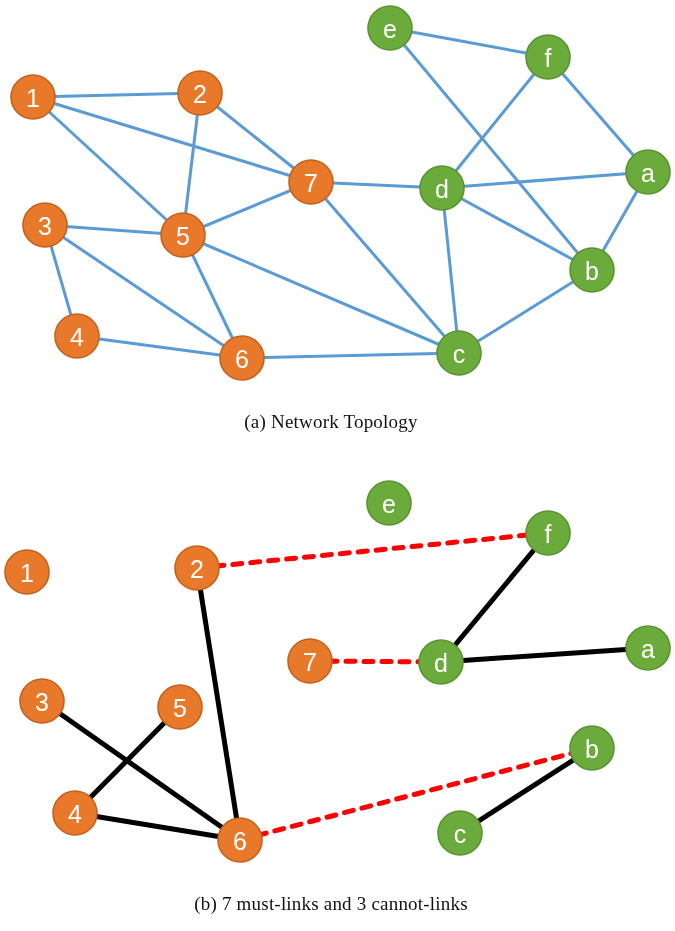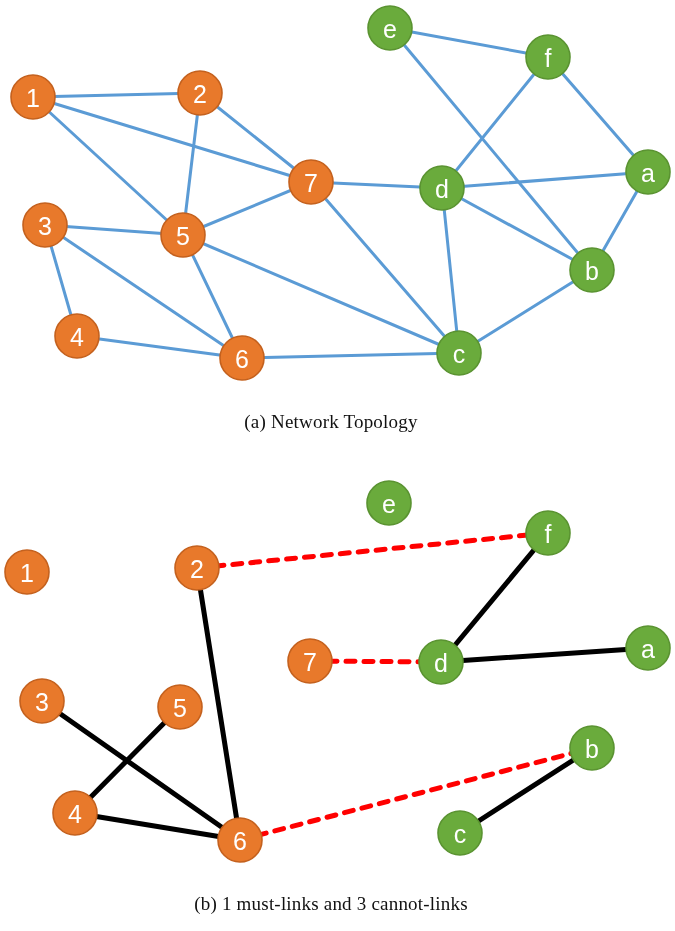--- a/index.html
+++ b/index.html
@@ -214,15 +214,15 @@
             <circle cx="389" cy="48" r="22" fill="#6AAB3C" stroke="#5A9331" class="node-circle"></circle>
             <text x="389" y="49" class="node-label">e</text>
           </g>
           <g>
             <circle cx="548" cy="78" r="22" fill="#6AAB3C" stroke="#5A9331" class="node-circle"></circle>
             <text x="548" y="79" class="node-label">f</text>
           </g>
         </g>
       </svg>
   </div>
-  <div class="caption" id="caption-b">(b) 1 must-links and 3 cannot-links</div>
+  <div class="caption" id="caption-b">(b) 7 must-links and 3 cannot-links</div>
 
 </div>
 
 </body></html>

